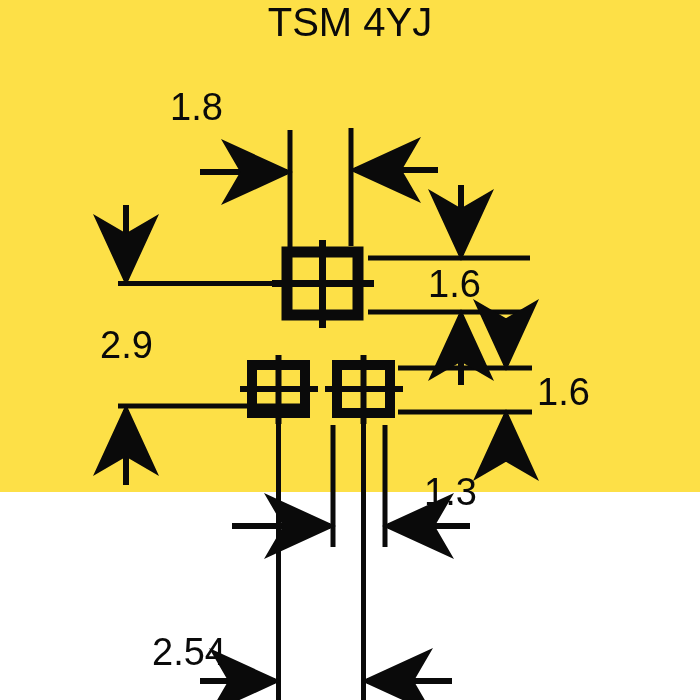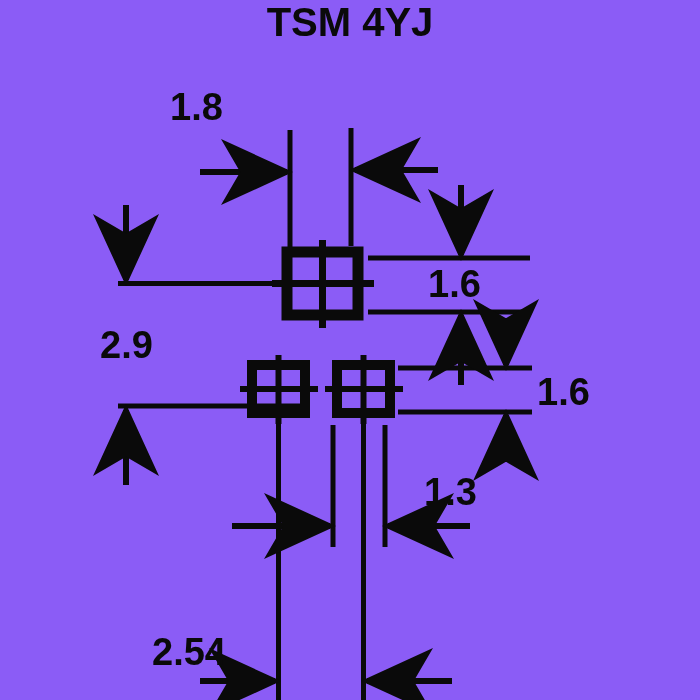--- a/index.html
+++ b/index.html
@@ -9,23 +9,22 @@
   }
   body {
     width: 700px;
     height: 700px;
     font-family: "Liberation Sans", sans-serif;
     overflow: hidden;
   }
   #drawing-root {
     position: relative;
     width: 700px;
-    height: 700px;
-    background: #8b5cf6;
-    font-weight: bold;
+    height: 492px;
+    background: #fde047;
   }
   svg#pad-drawing {
     display: block;
     width: 700px;
     height: 700px;
   }
   .dim-text {
     font-family: "Liberation Sans", sans-serif;
     font-size: 38px;
     fill: #0a0a0a;

